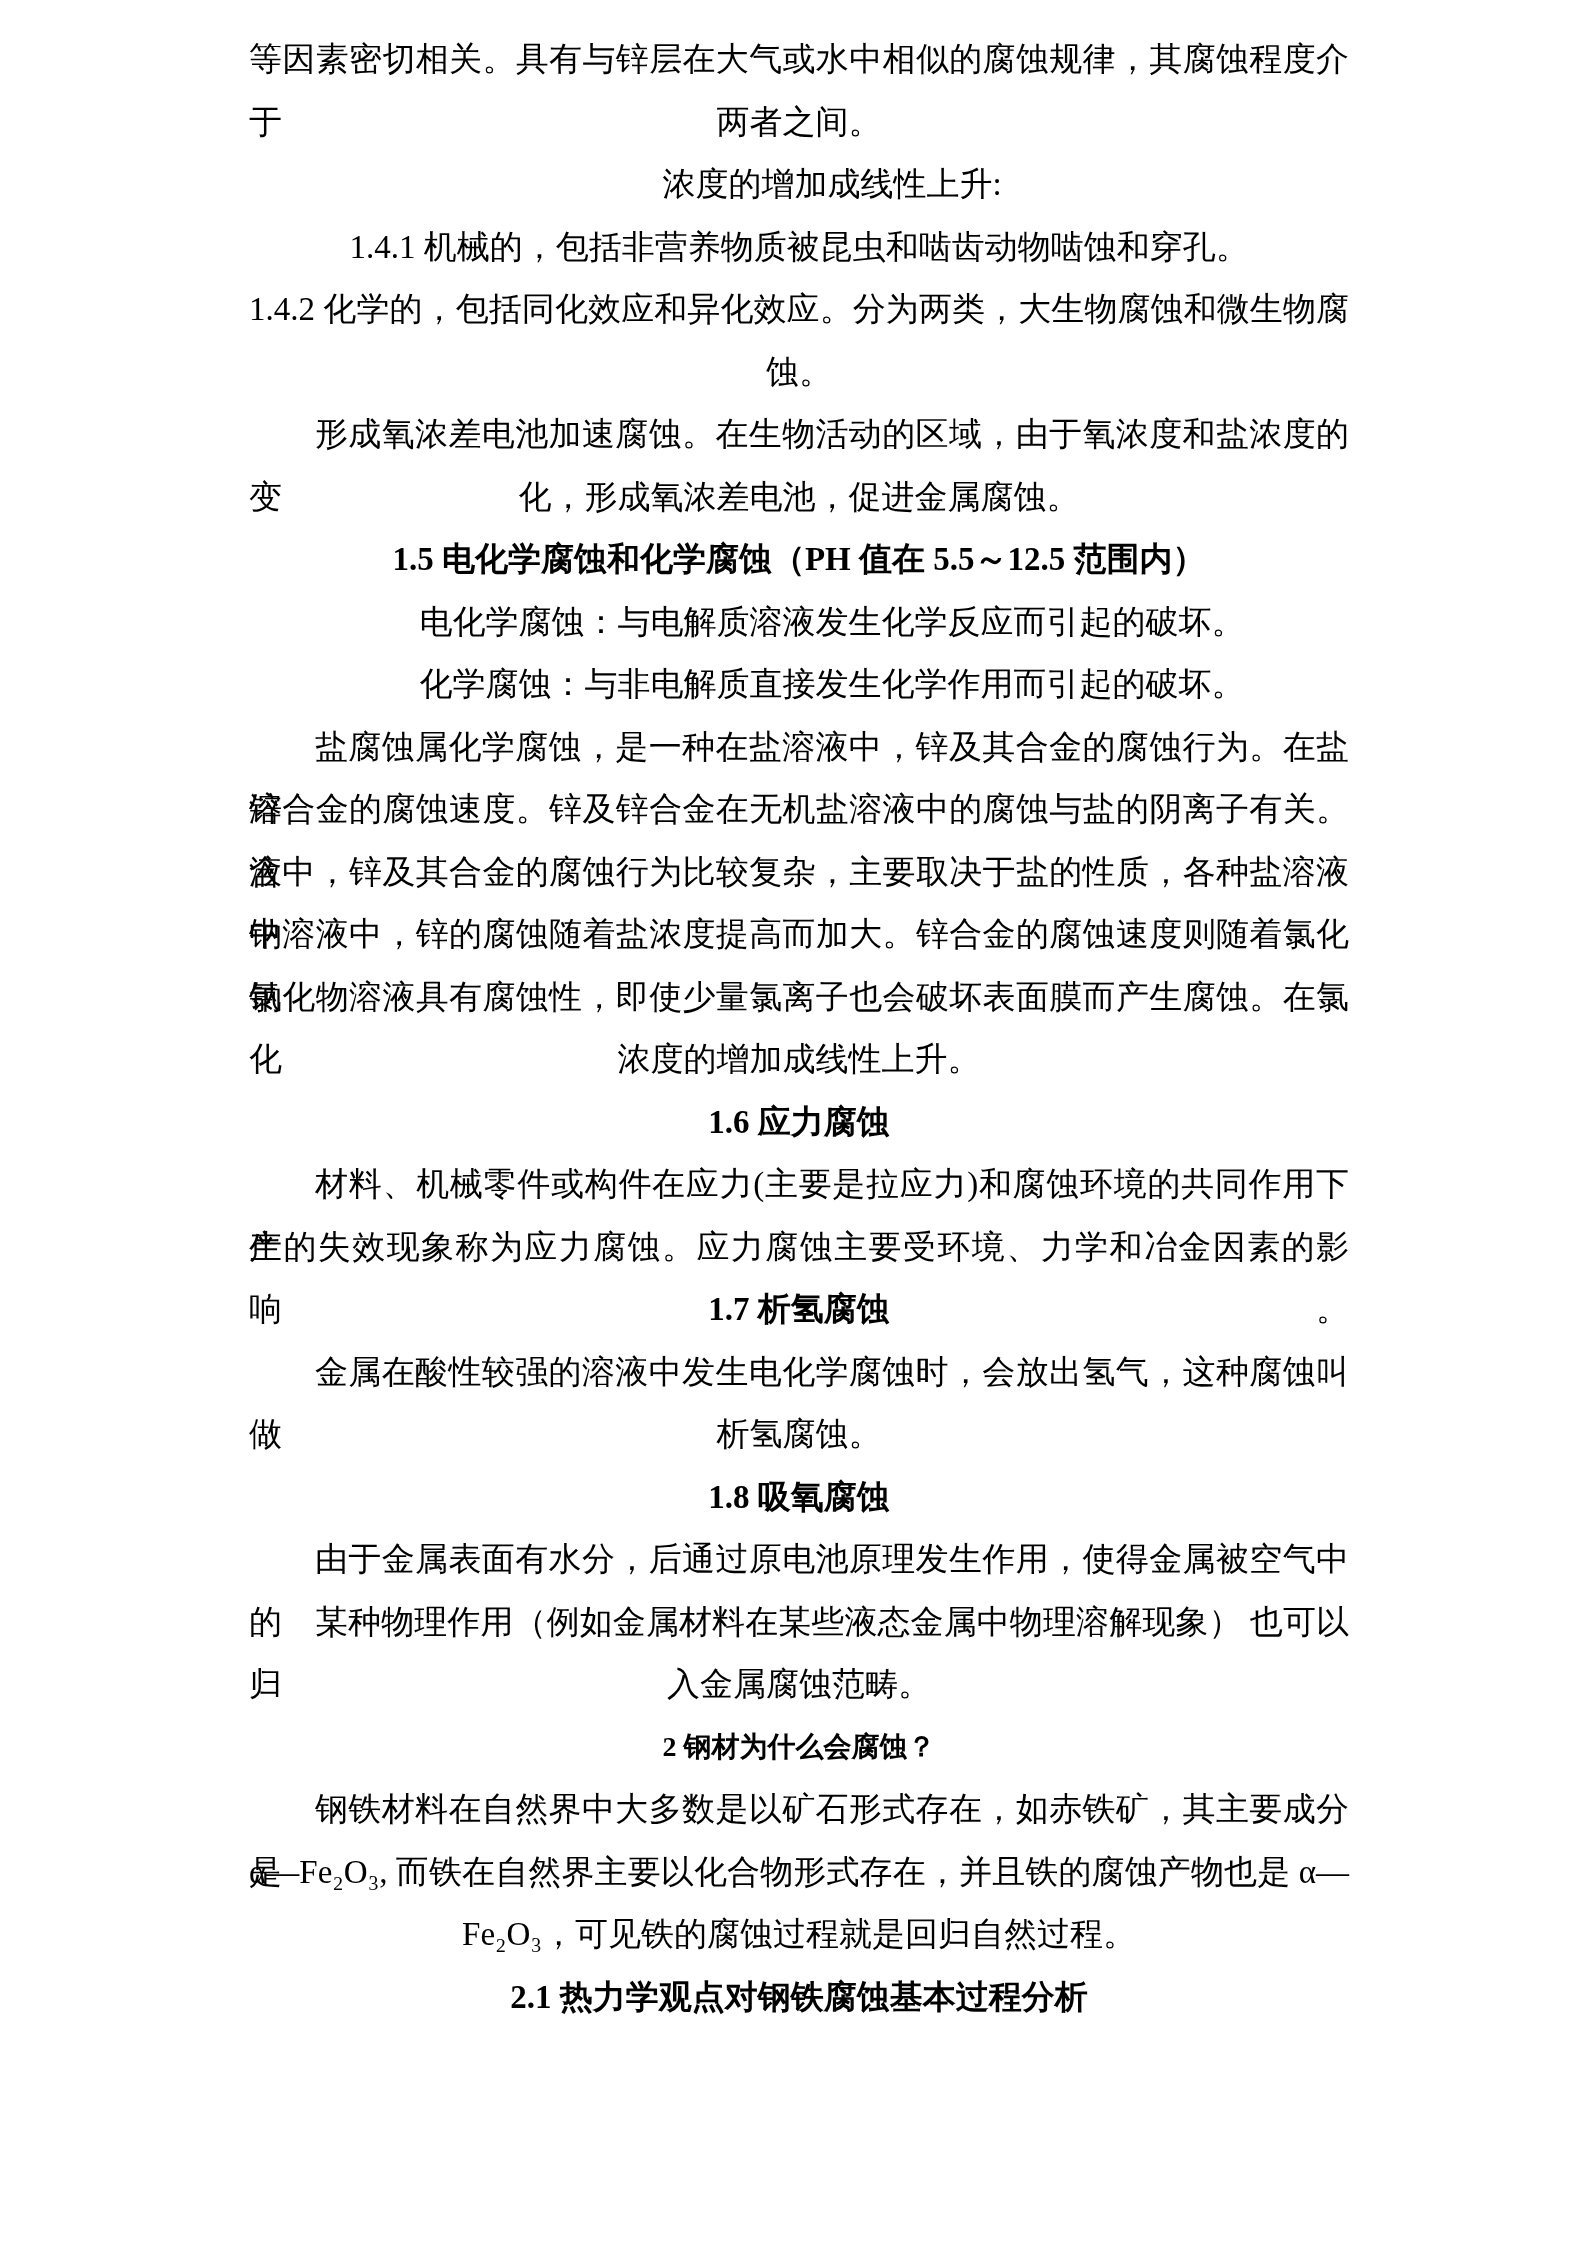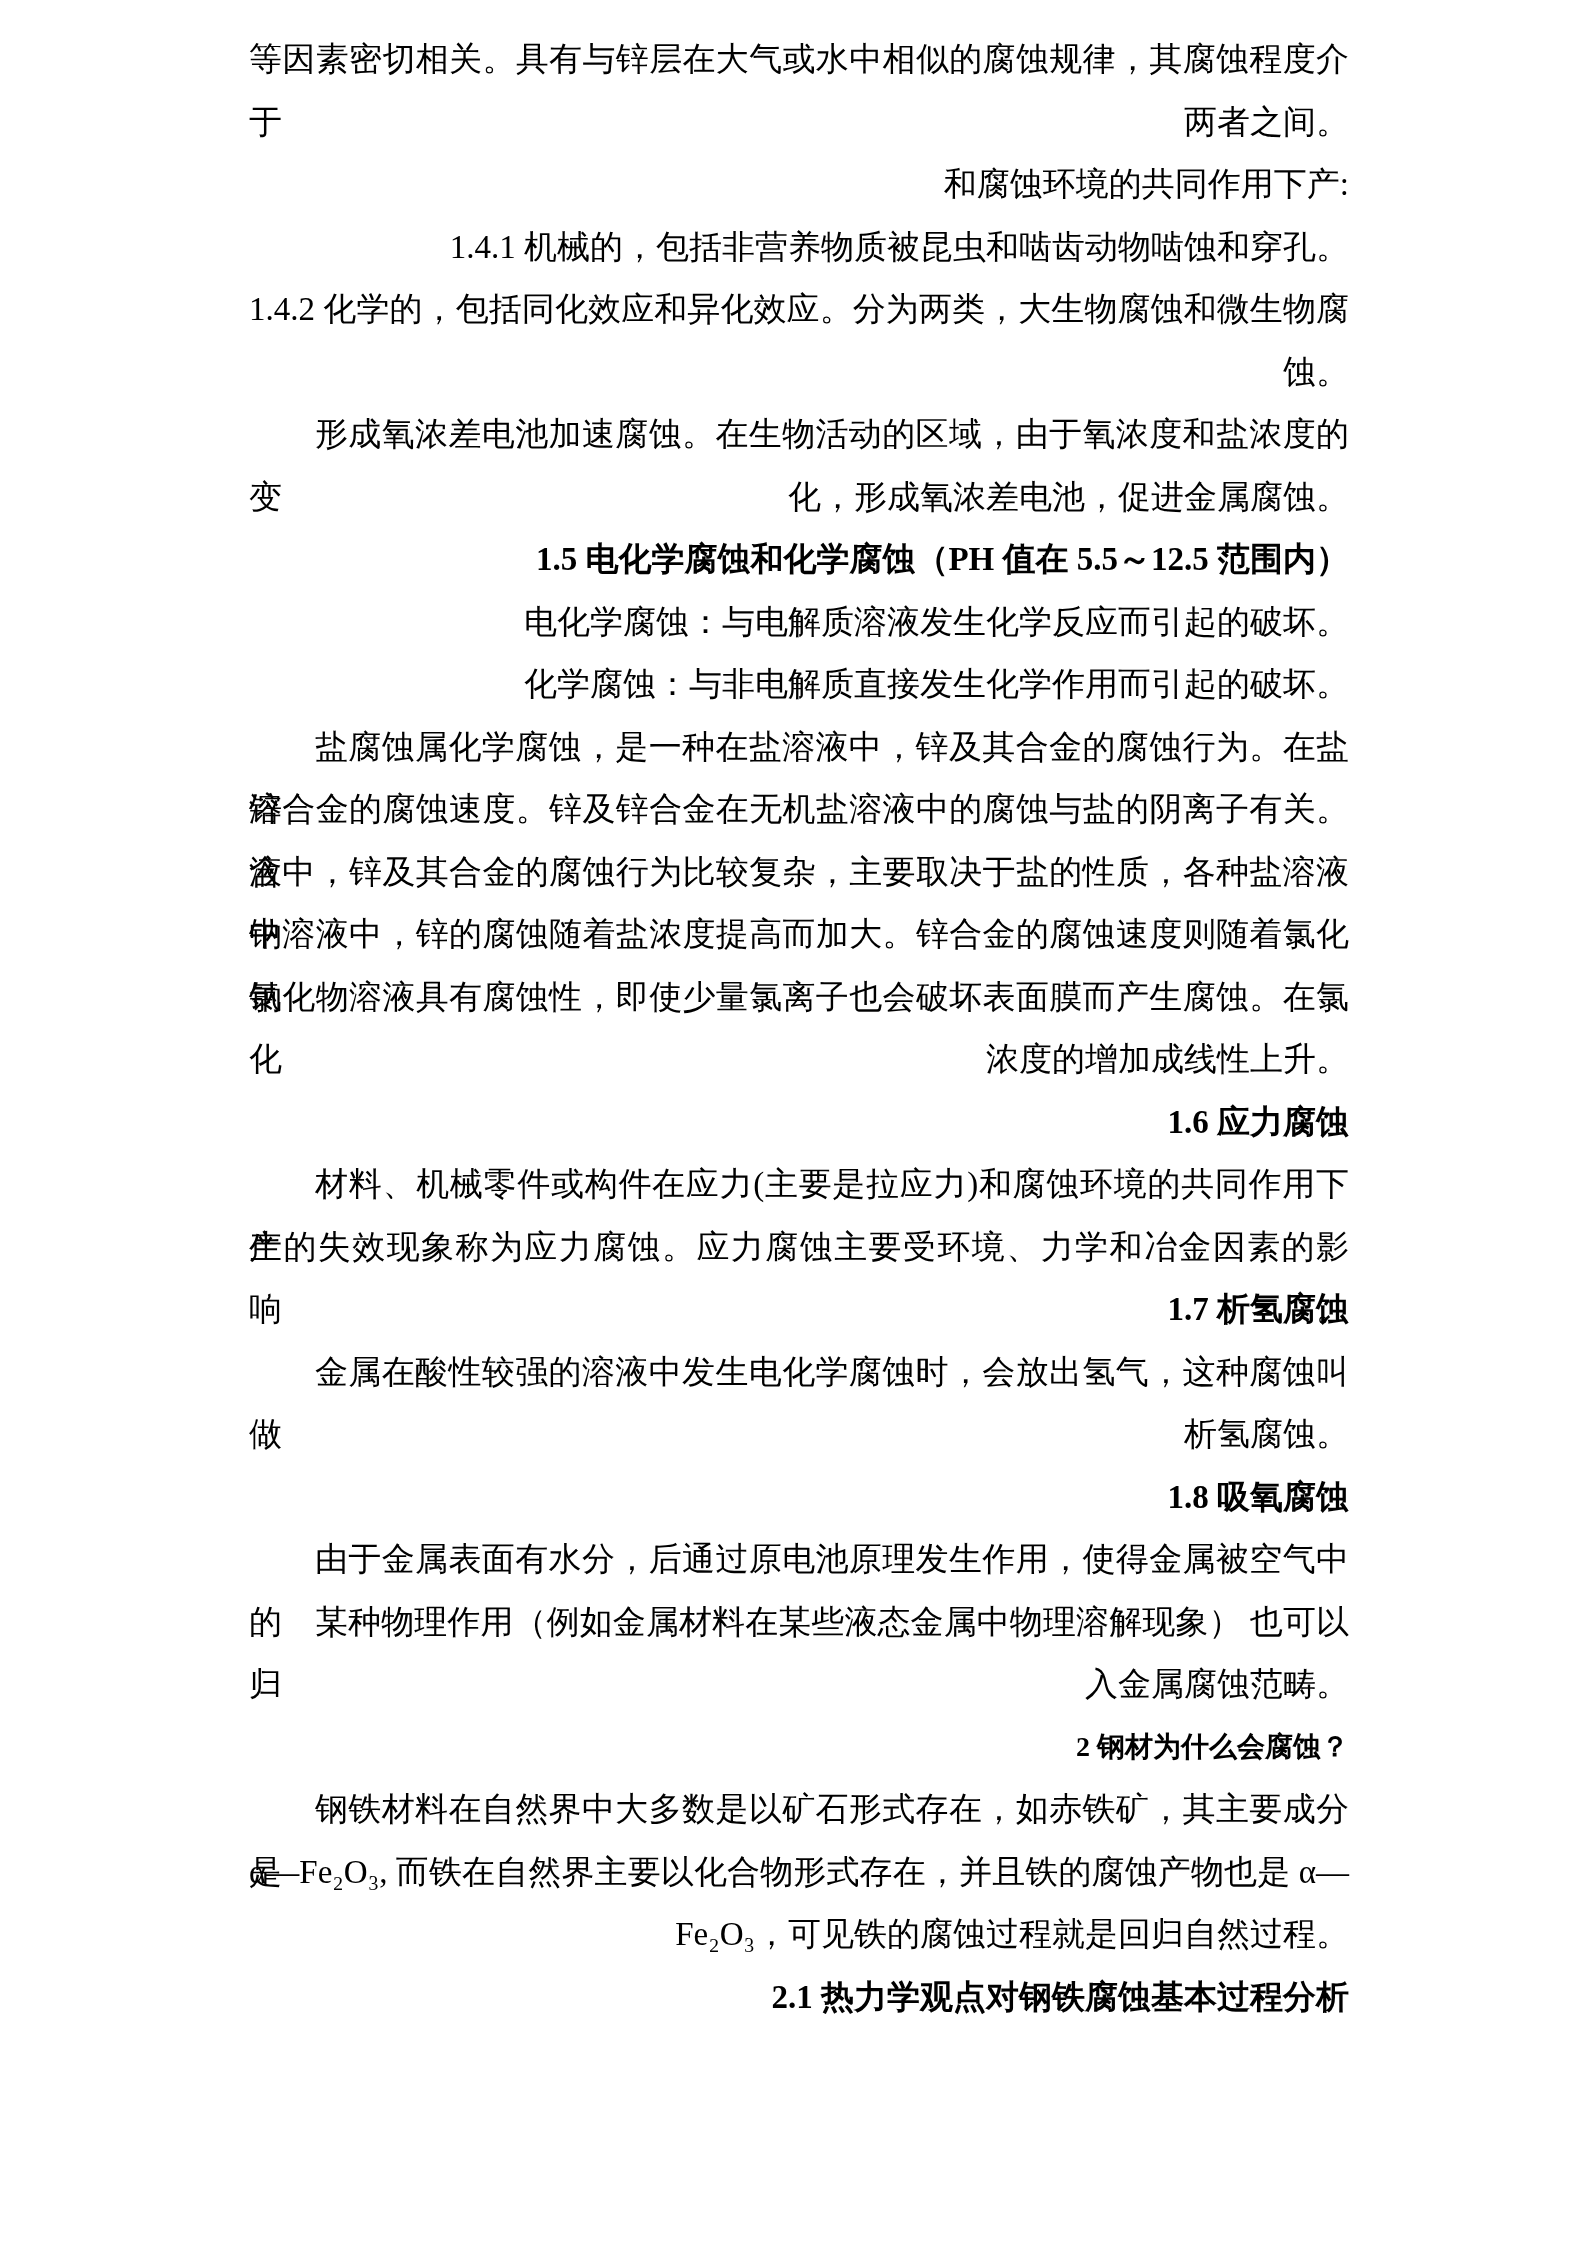--- a/index.html
+++ b/index.html
@@ -21,21 +21,21 @@
     left: 240px;
     top: 28px;
     width: 1100px;
     margin-left: 9px;
   }
   .line {
     height: 62.5px;
     line-height: 62.5px;
     font-size: 33px;
     white-space: nowrap;
-    text-align: right;
+    text-align: center;
   }
   .line.fill {
     white-space: normal;
     text-align: justify;
     text-align-last: justify;
   }
   .line.first {
     text-indent: 2em;
   }
   .line.heading {
@@ -46,21 +46,21 @@
     font-size: 28px;
   }
 </style>
 </head>
 <body>
 
 <div class="page">
   <div class="doc" id="doc">
       <div class="line cont fill">等因素密切相关。具有与锌层在大气或水中相似的腐蚀规律，其腐蚀程度介于</div>
       <div class="line cont">两者之间。</div>
-      <div class="line first">和腐蚀环境的共同作用下产:</div>
+      <div class="line first">浓度的增加成线性上升:</div>
       <div class="line cont">1.4.1 机械的，包括非营养物质被昆虫和啮齿动物啮蚀和穿孔。</div>
       <div class="line cont fill">1.4.2 化学的，包括同化效应和异化效应。分为两类，大生物腐蚀和微生物腐</div>
       <div class="line cont">蚀。</div>
       <div class="line first fill">形成氧浓差电池加速腐蚀。在生物活动的区域，由于氧浓度和盐浓度的变</div>
       <div class="line cont">化，形成氧浓差电池，促进金属腐蚀。</div>
       <div class="line heading">1.5 电化学腐蚀和化学腐蚀（PH 值在 5.5～12.5 范围内）</div>
       <div class="line first">电化学腐蚀：与电解质溶液发生化学反应而引起的破坏。</div>
       <div class="line first">化学腐蚀：与非电解质直接发生化学作用而引起的破坏。</div>
       <div class="line first fill">盐腐蚀属化学腐蚀，是一种在盐溶液中，锌及其合金的腐蚀行为。在盐溶</div>
       <div class="line cont fill">锌合金的腐蚀速度。锌及锌合金在无机盐溶液中的腐蚀与盐的阴离子有关。含</div>

